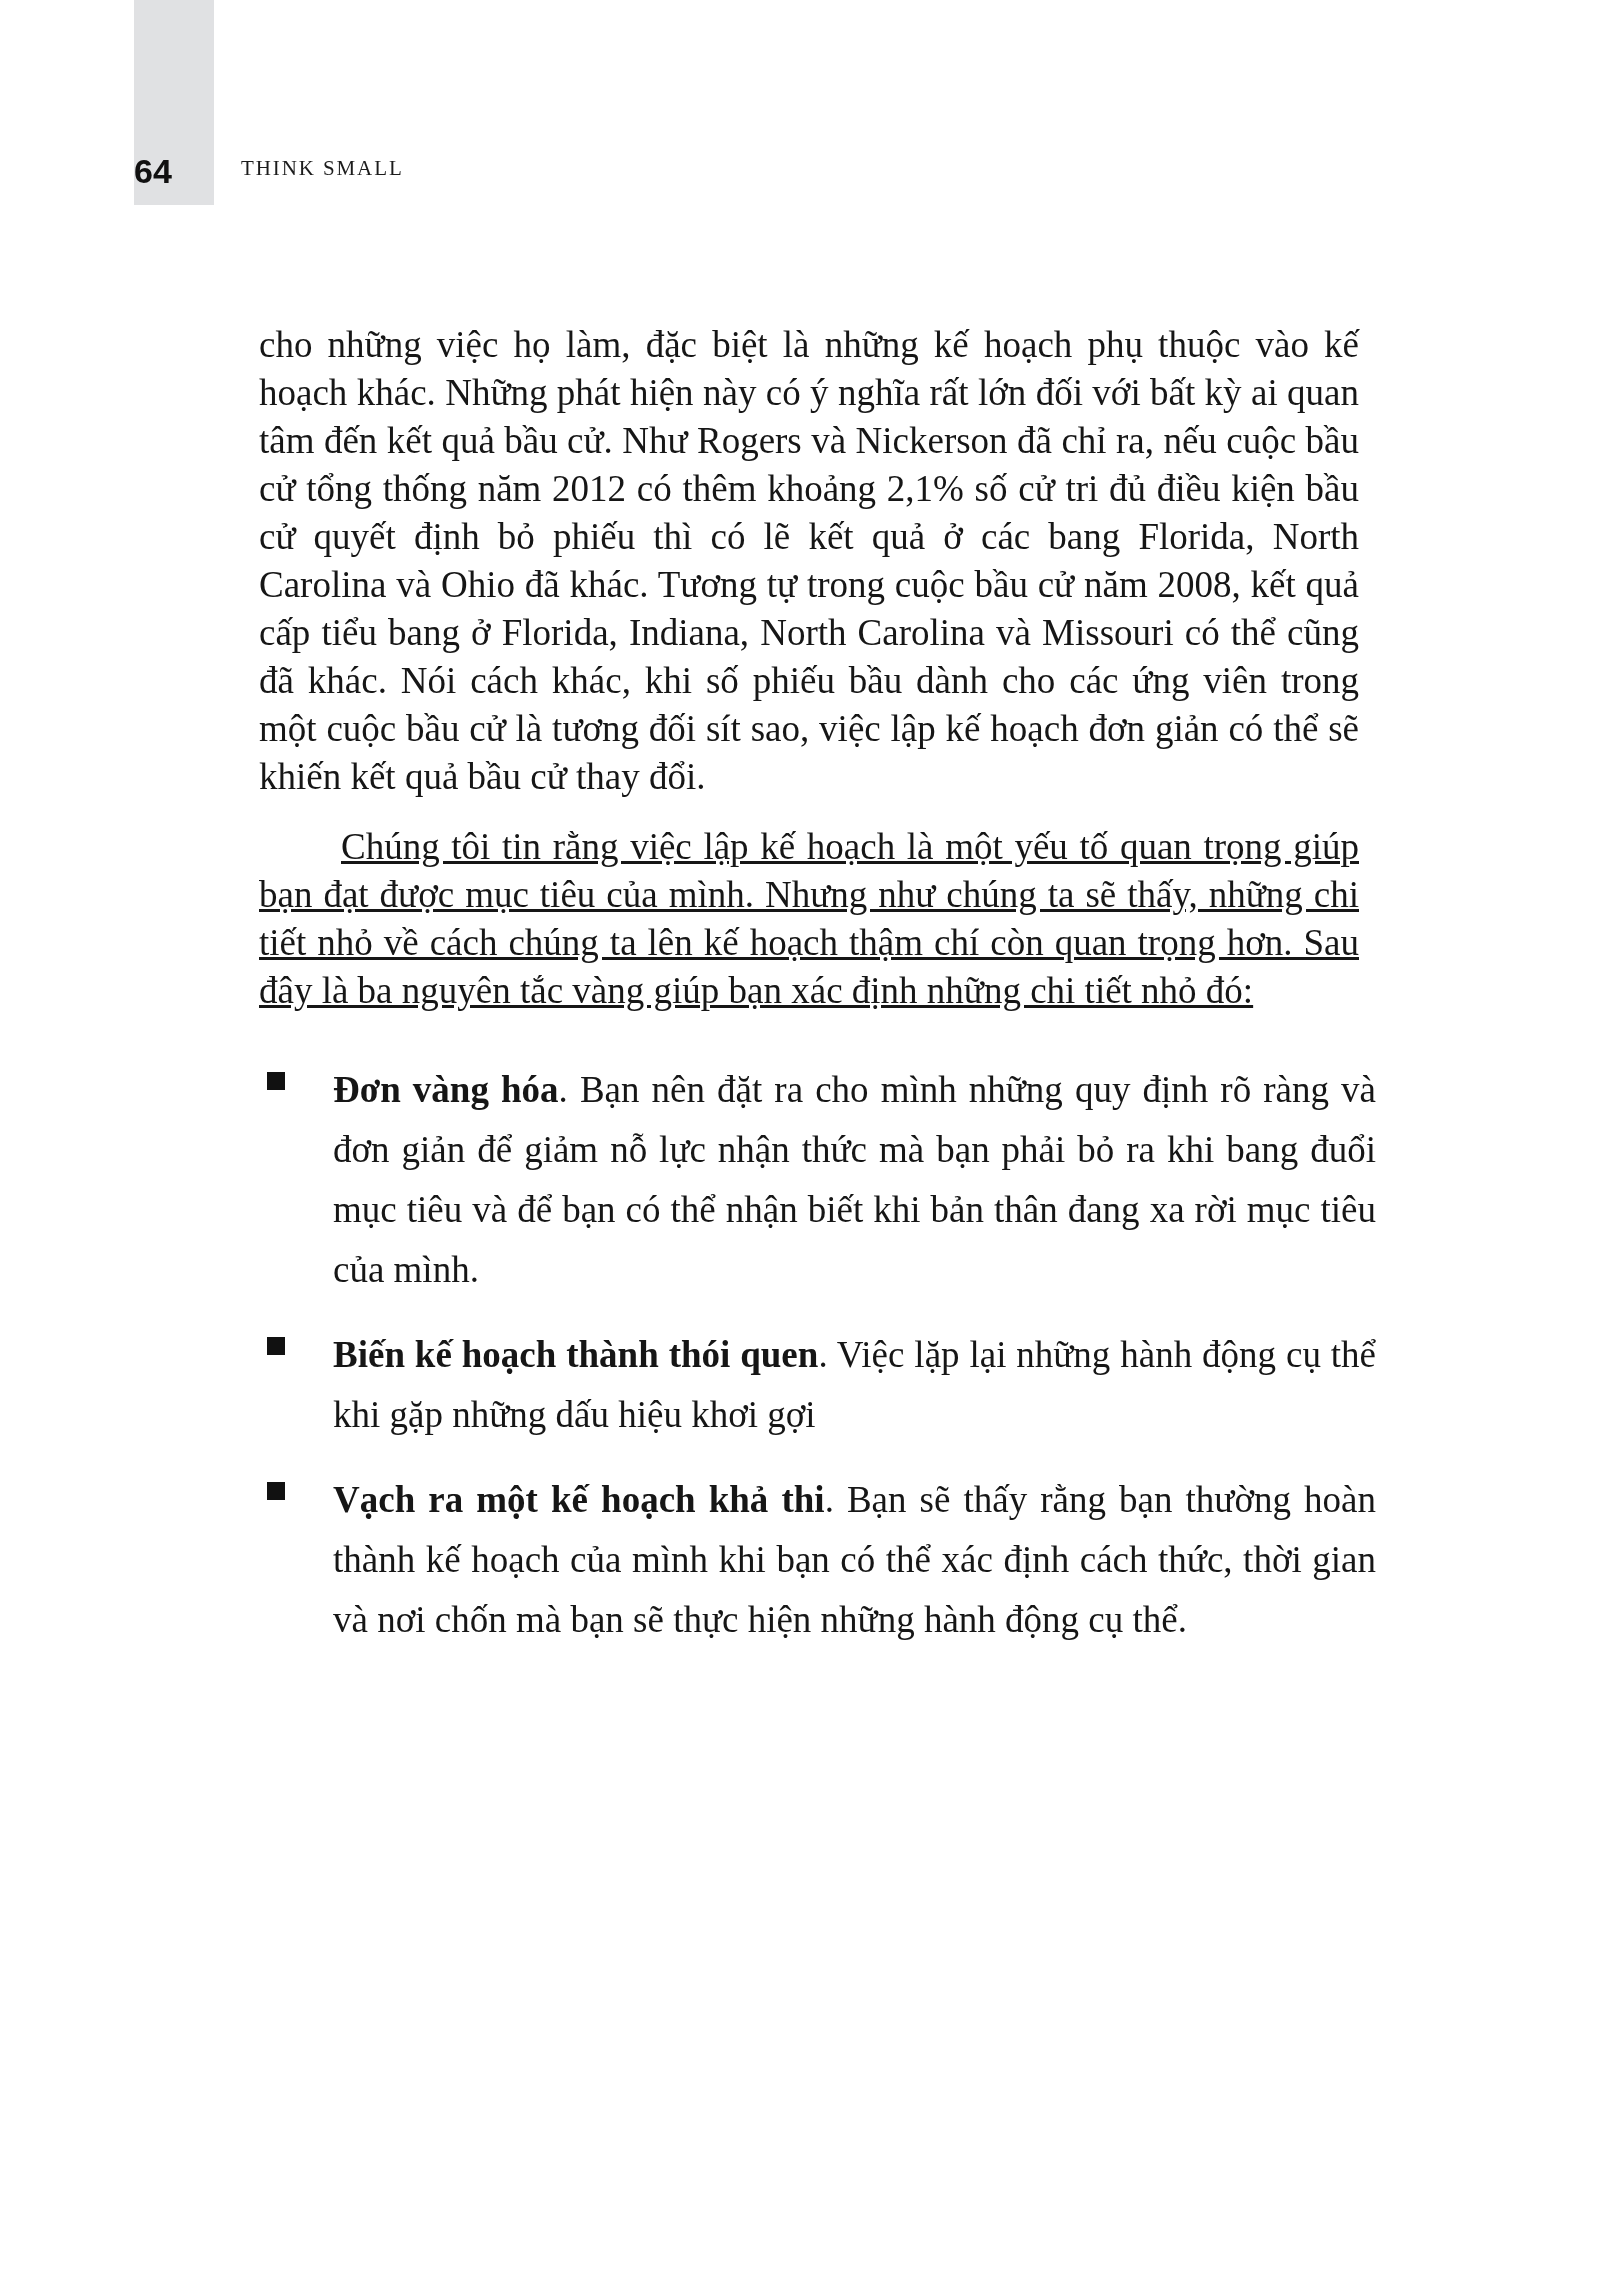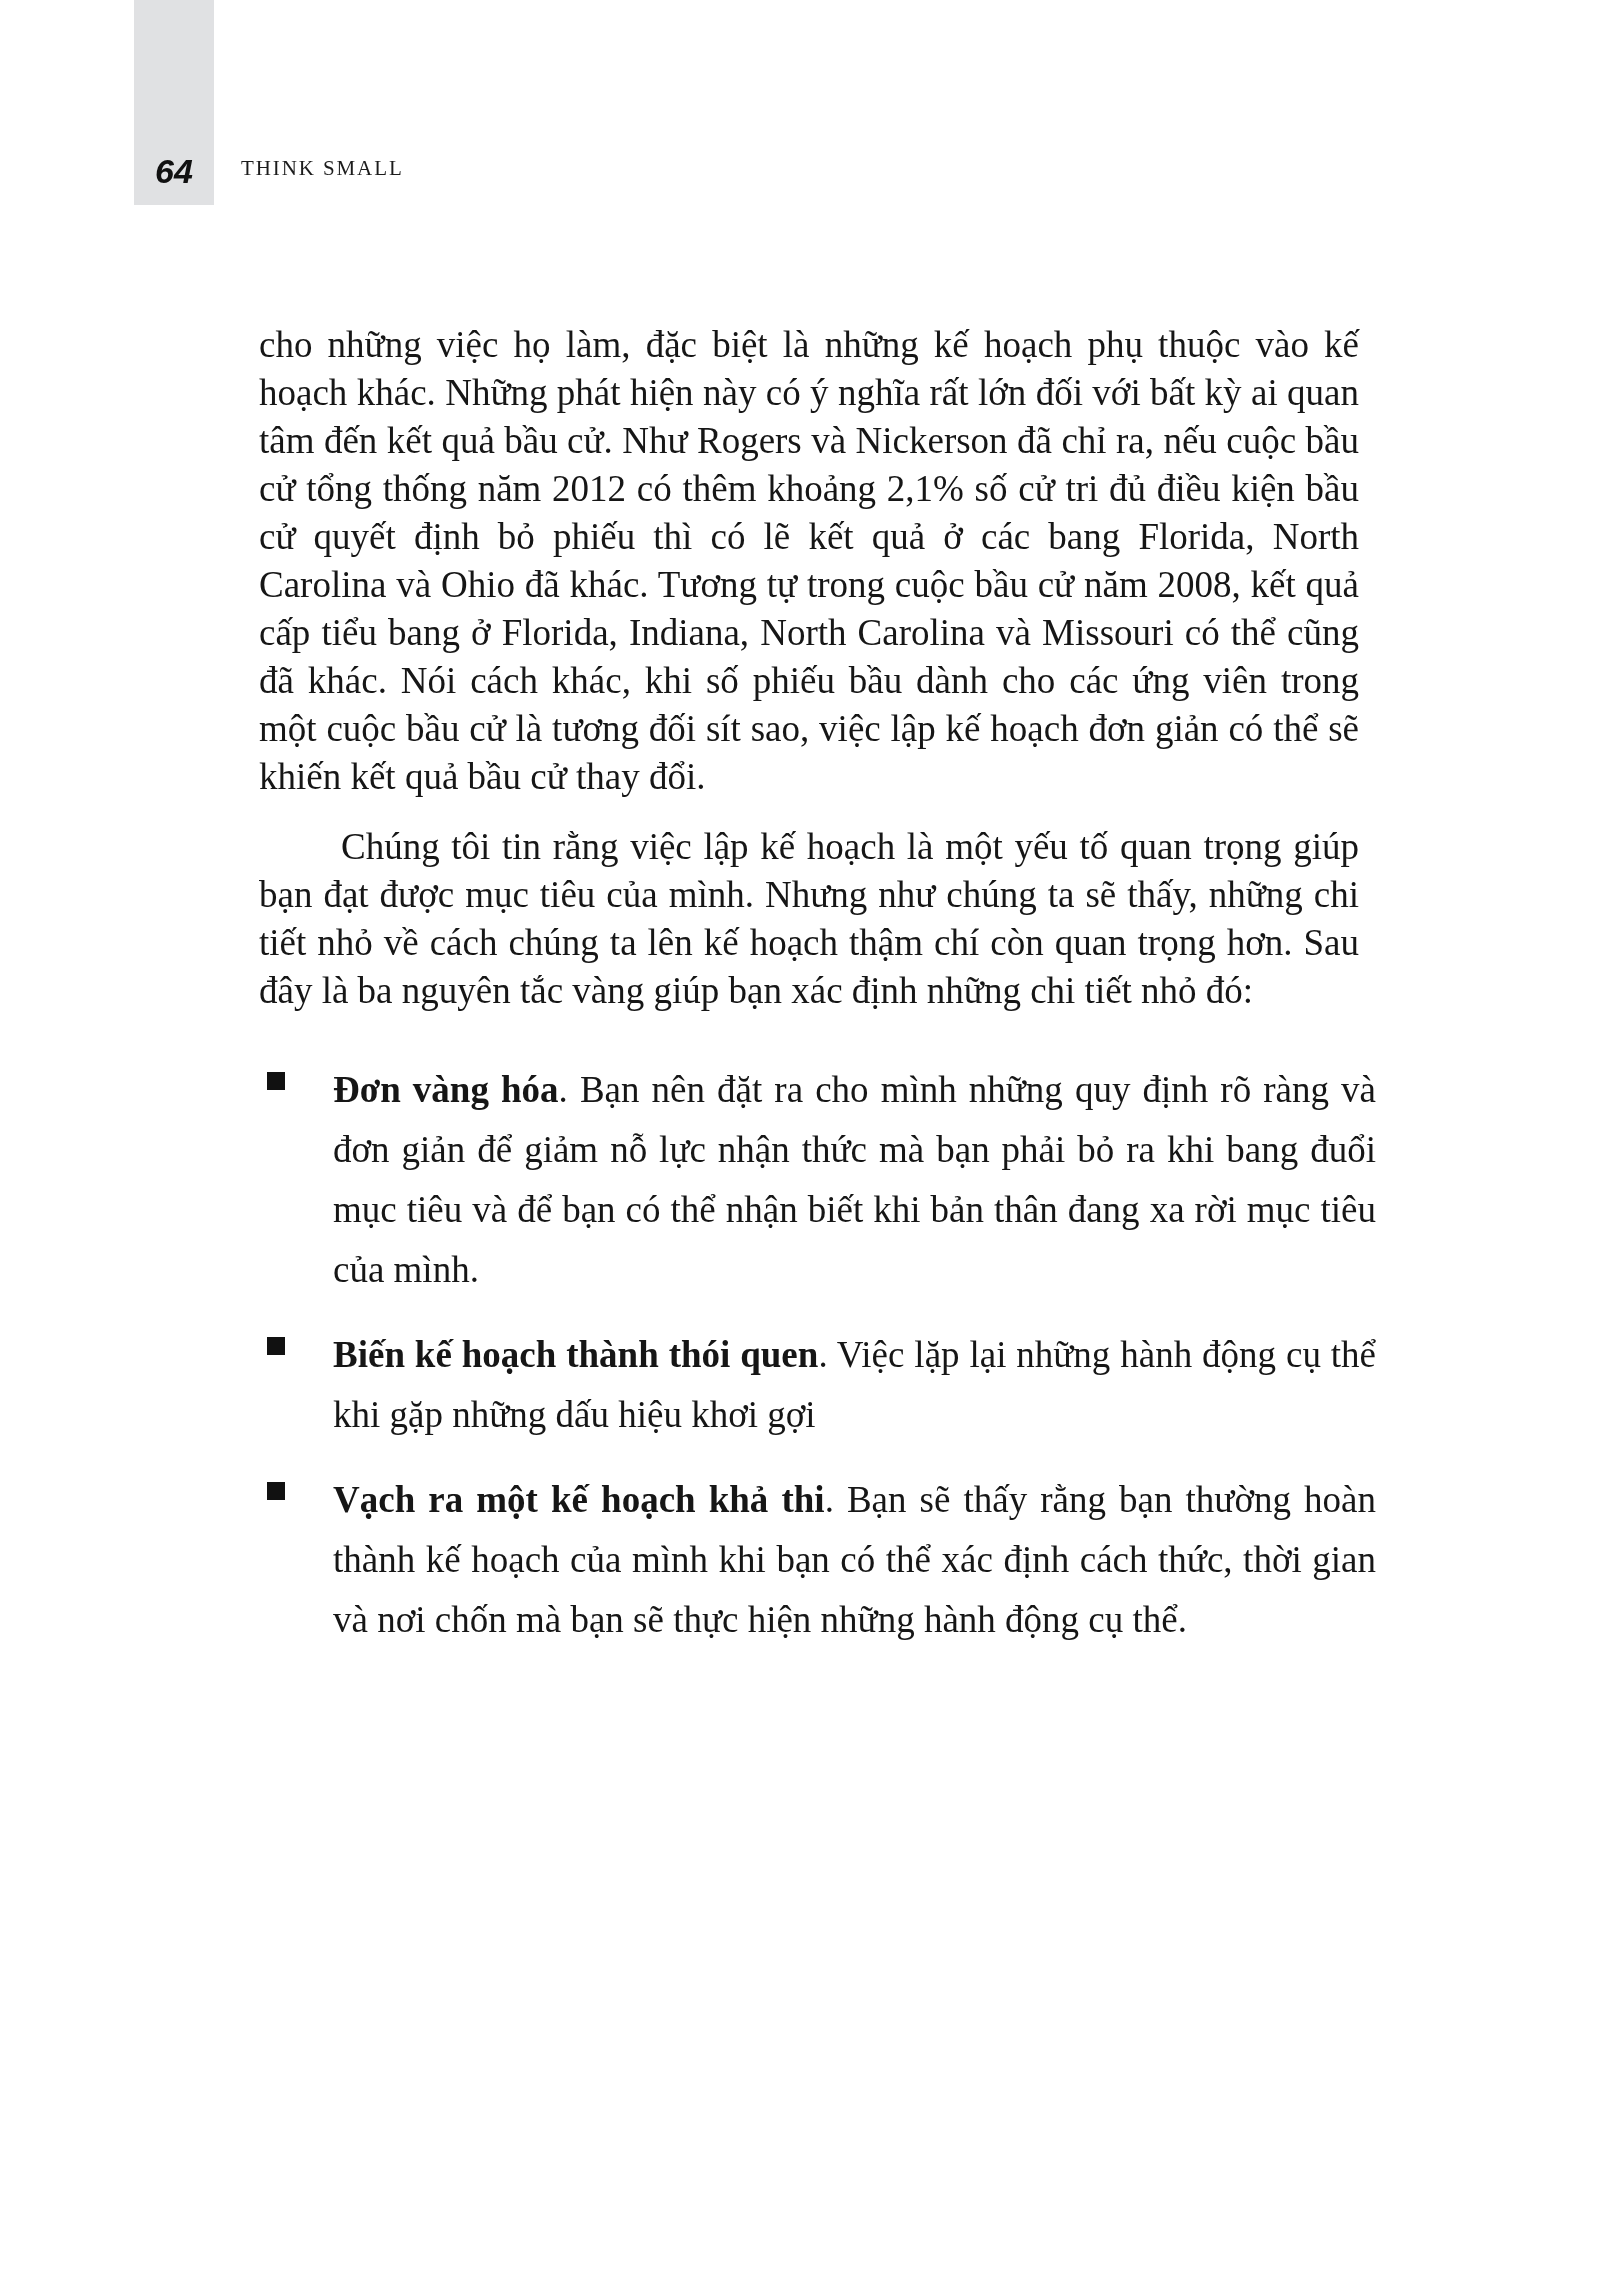--- a/index.html
+++ b/index.html
@@ -16,24 +16,22 @@
   
   .page-number-bar {
     position: absolute;
     left: 134px;
     top: 0;
     width: 80px;
     height: 205px;
     background: var(--bar-bg, #e0e1e3);
     display: flex;
     align-items: flex-end;
-    justify-content: center;
     box-sizing: border-box;
     padding-bottom: 17px;
-    font-style: italic;
   }
   .page-number {
     font-family: "Liberation Sans", "DejaVu Sans", sans-serif;
     font-weight: 700;
     font-size: 34px;
     line-height: 1;
     color: #111111;
   }
   .running-title {
     position: absolute;
@@ -54,21 +52,21 @@
     width: 1134px;
   }
   .page-body p {
     margin: 17px;
     font-size: 37px;
     line-height: 48px;
     text-align: justify;
     text-justify: inter-word;
   }
   .para-gap { margin-top: 22.4px !important; }
-  .first-line-indent { text-indent: 82px; }
+  .first-line-indent { text-indent: 82px; text-decoration: underline; }
 
   
   .golden-rules {
     list-style: none;
     margin: 45px 0 0 0;
     padding: 0 0 0 91px;
   }
   .golden-rules li {
     position: relative;
     font-size: 37px;

